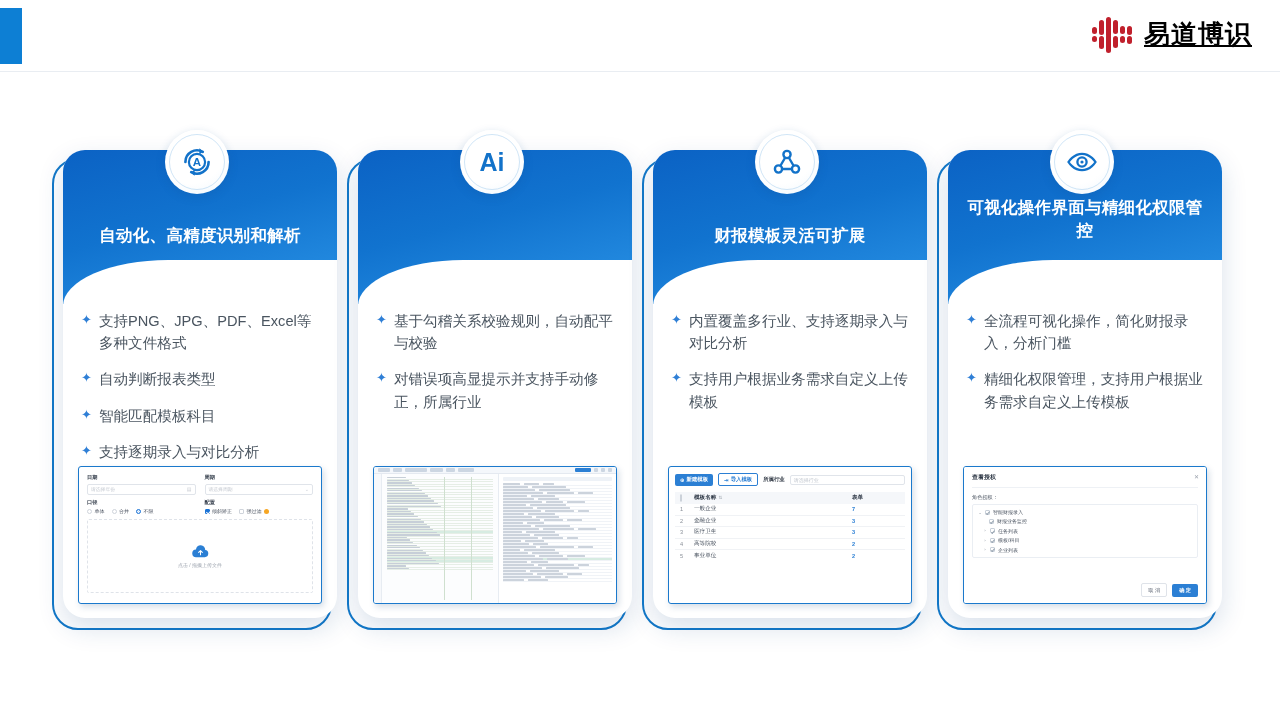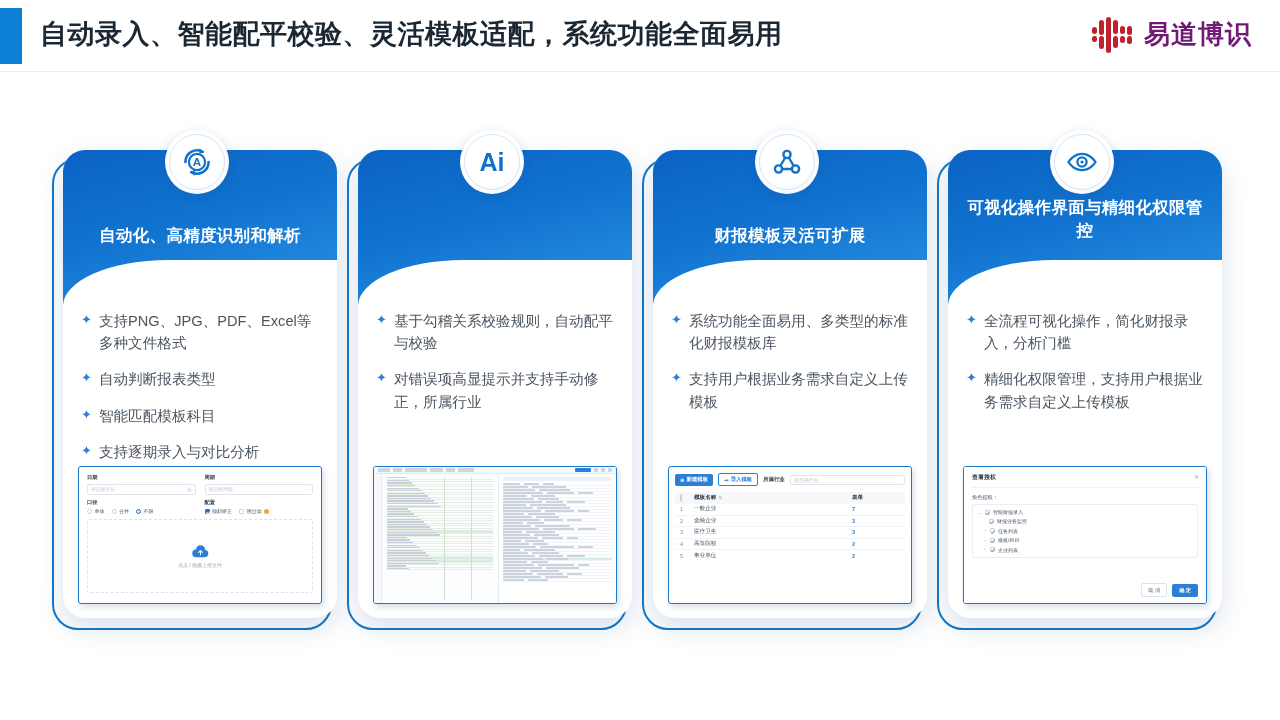--- a/index.html
+++ b/index.html
@@ -15,21 +15,21 @@
   .header-accent { position:absolute; left:0; top:8px; width:22px; height:56px; background:#0d7fd4; }
   .header-title {
     position:absolute; left:40px; top:16px;
     font-size:27px; font-weight:bold; color:#1b2733; letter-spacing:0.5px;
     white-space:nowrap;
   }
   .header-rule { position:absolute; left:0; top:71px; width:1280px; height:1px; background:#e9edf2; }
   .brand { position:absolute; right:28px; top:14px; display:flex; align-items:center; gap:10px; }
   .brand-logo { width:44px; height:40px; position:relative; }
   .brand-logo span { position:absolute; width:5px; border-radius:2.5px; background:#c0202c; }
-  .brand-name { font-size:26px; font-weight:bold; color:#701a75; letter-spacing:1px; }
+  .brand-name { font-size:26px; font-weight:bold; color:#000000; letter-spacing:1px;text-decoration:underline; }
 
   
   .cards { position:absolute; left:0; top:130px; width:1280px; height:500px; }
   .card-wrap { position:absolute; width:280px; top:0; }
   .card-wrap.c0 { left:57px; }
   .card-wrap.c1 { left:352px; }
   .card-wrap.c2 { left:647px; }
   .card-wrap.c3 { left:942px; }
 
   
@@ -165,21 +165,20 @@
   .dlg-cancel { border:1px solid #dfe3e9; border-radius:2px; padding:2.5px 6px; font-size:5.2px; color:#5a6270; background:#fff; }
   .dlg-ok { background:#2b7fd4; border-radius:2px; padding:3px 7px; font-size:5.2px; color:#fff; font-weight:bold; }
 </style>
 </head>
 <body>
 
 <div class="page">
 
   <div class="header">
     <div class="header-accent"></div>
-    <div class="header-title">自动录入、智能配平校验、灵活模板适配，系统功能全面易用</div>
     <div class="brand">
       <div class="brand-logo" id="brandLogo">
           <span style="left: 2px; top: 13px; height: 7px; background: rgb(192, 32, 44);"></span>
           <span style="left: 9px; top: 6px; height: 15px; background: rgb(192, 32, 44);"></span>
           <span style="left: 16px; top: 3px; height: 20px; background: rgb(192, 32, 44);"></span>
           <span style="left: 23px; top: 6px; height: 14px; background: rgb(192, 32, 44);"></span>
           <span style="left: 30px; top: 12px; height: 8px; background: rgb(192, 32, 44);"></span>
           <span style="left: 2px; top: 22px; height: 6px; background: rgb(192, 32, 44);"></span>
           <span style="left: 9px; top: 22px; height: 13px; background: rgb(192, 32, 44);"></span>
           <span style="left: 16px; top: 20px; height: 19px; background: rgb(192, 32, 44);"></span>
@@ -597,21 +596,21 @@
     <div class="card-wrap c2">
       <div class="card-outline"></div>
       <div class="card">
         <div class="card-head">
           <div class="card-head-curve"></div>
         </div>
         <div class="card-title">财报模板灵活可扩展</div>
         <div class="bullets">
           <div class="bullet">
             <span class="bullet-mark">✦</span>
-            <span class="bullet-text">系统功能全面易用、多类型的标准化财报模板库</span>
+            <span class="bullet-text">内置覆盖多行业、支持逐期录入与对比分析</span>
           </div>
           <div class="bullet">
             <span class="bullet-mark">✦</span>
             <span class="bullet-text">支持用户根据业务需求自定义上传模板</span>
           </div>
         </div>
 
         <div class="mock">
           <div class="mock-inner" style="padding:6px 6px;">
             <div class="t-toolbar">

